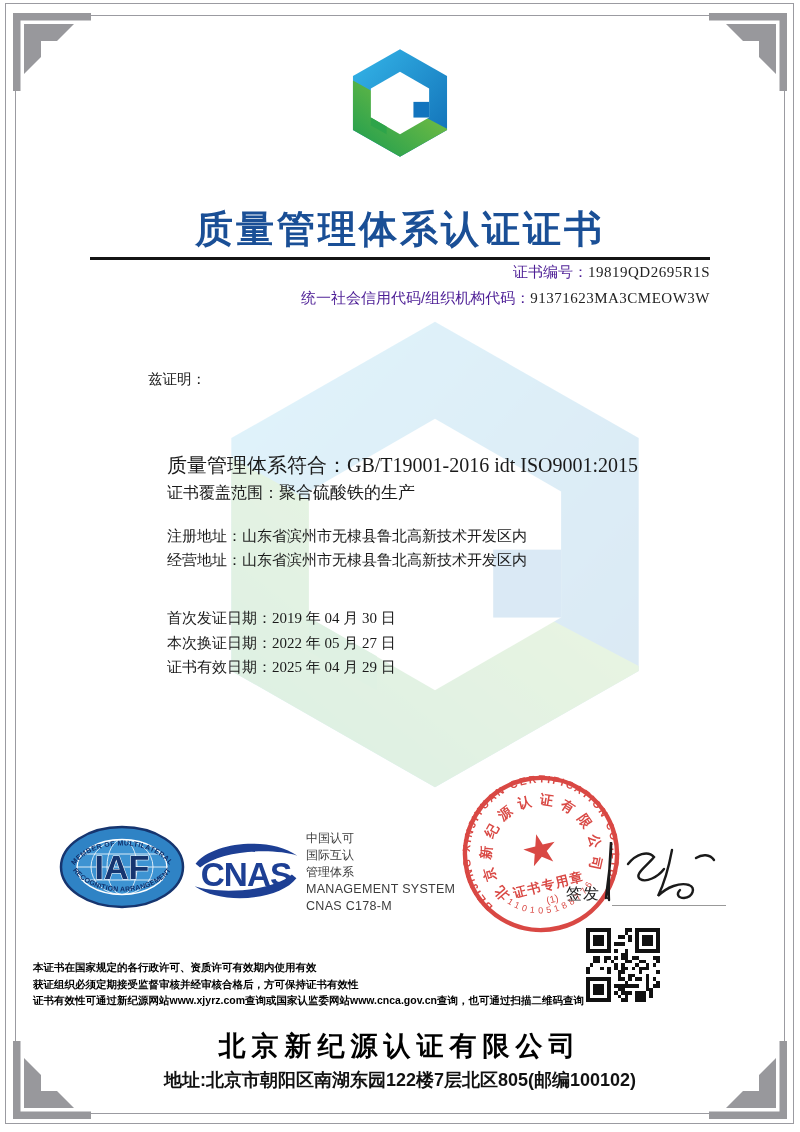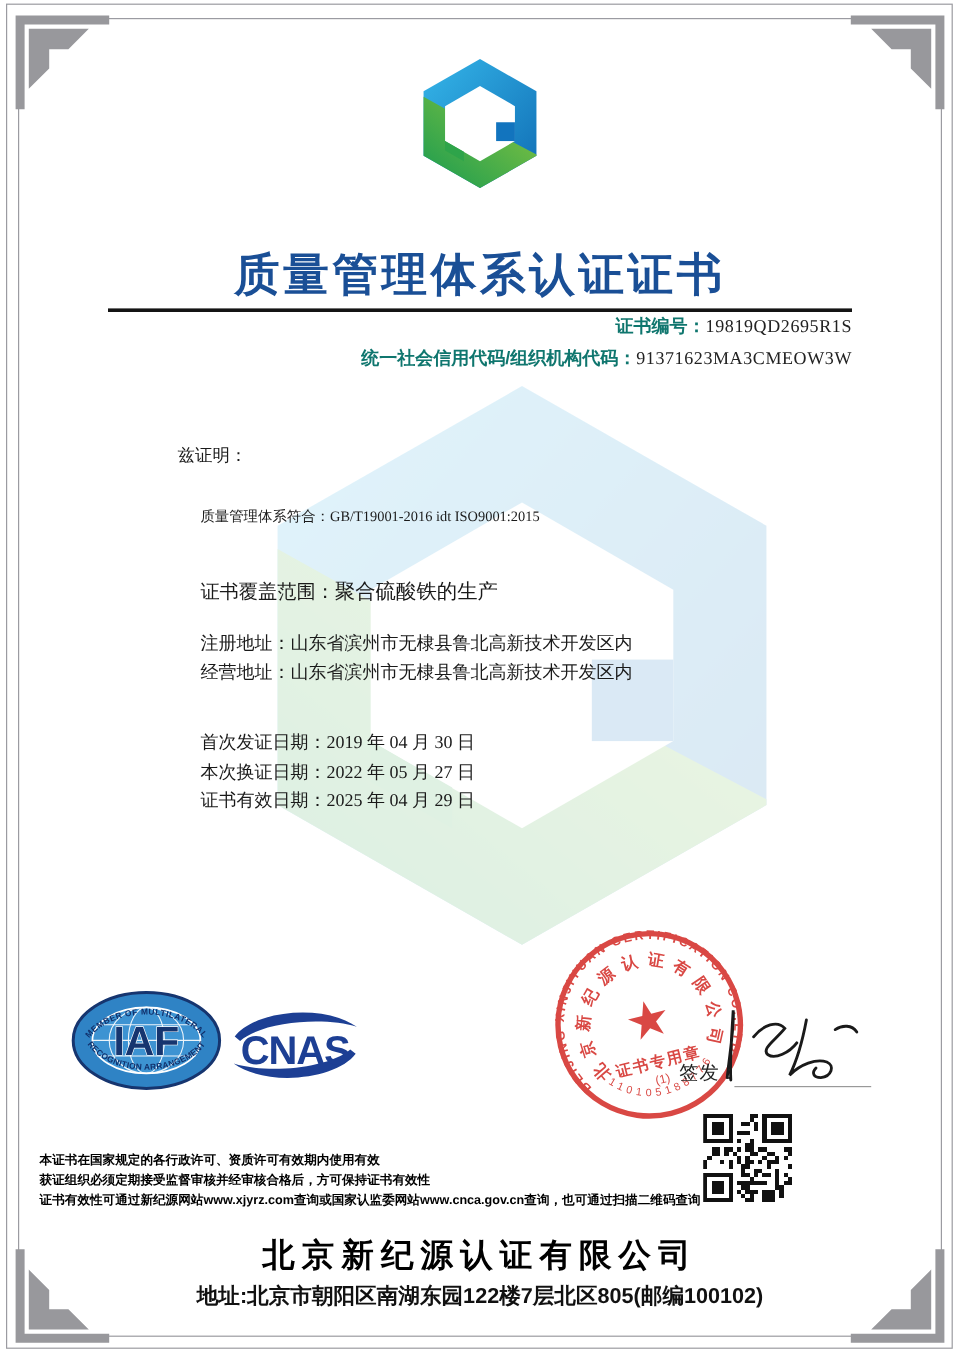--- a/index.html
+++ b/index.html
@@ -15,28 +15,28 @@
   .corner.bl{left:0;bottom:0;transform:rotate(270deg);}
   
   .watermark{position:absolute;left:135px;top:312px;width:600px;height:485px;opacity:.15;z-index:0;}
   .content{position:absolute;inset:0;z-index:1;}
   
   .logo{position:absolute;left:344px;top:46px;width:112px;height:114px;}
   .title{position:absolute;left:0;top:204px;width:100%;text-align:center;
          font-size:38px;font-weight:700;letter-spacing:3px;color:#1a4f96;}
   .title-rule{position:absolute;left:90px;top:257px;width:620px;height:2.5px;background:#141414;}
   .hdr-line{position:absolute;right:90px;white-space:nowrap;font-size:15px;}
-  .hdr-line .lbl{font-weight:700;color:#0f766e;}
+  .hdr-line .lbl{font-weight:400;color:#4c1d95;}
   .hdr-line .val{font-family:"Liberation Serif","DejaVu Serif",serif;color:#222;letter-spacing:.5px;}
   .hdr1{top:263px;} .hdr2{top:289px;}
   
   .serif{font-family:"Liberation Serif","DejaVu Serif",serif;}
   .certify{position:absolute;left:148px;top:370px;font-size:14.5px;}
   .company{position:absolute;left:167px;top:391px;font-size:27px;font-weight:700;letter-spacing:4px;color:#000;}
-  .std-line{position:absolute;left:167px;top:422px;font-size:12px;}
+  .std-line{position:absolute;left:167px;top:452px;font-size:20px;}
   .scope-line{position:absolute;left:167px;top:481px;font-size:16px;}
   .scope-line .val{font-weight:400;font-size:17px;}
   .addr1{position:absolute;left:167px;top:527px;font-size:15px;}
   .addr2{position:absolute;left:167px;top:551px;font-size:15px;}
   .date1{position:absolute;left:167px;top:609px;font-size:15px;}
   .date2{position:absolute;left:167px;top:634px;font-size:15px;}
   .date3{position:absolute;left:167px;top:658px;font-size:15px;}
   
   .iaf-logo{position:absolute;left:58px;top:824px;width:128px;height:86px;}
   .cnas-logo{position:absolute;left:192px;top:842px;width:108px;height:58px;}
@@ -169,20 +169,27 @@
       </text>
       <text x="0" y="12" text-anchor="middle" font-size="34" font-weight="bold" fill="#16356f" stroke="#fff" stroke-width="1" paint-order="stroke">IAF</text>
     </svg>
 
     <svg class="cnas-logo" viewBox="0 0 120 64">
       <path d="M4,24 C22,0 86,-7 117,15 C89,6 32,9 9,28 Z" fill="#1d3f94"></path>
       <path d="M116,40 C98,64 34,71 3,49 C31,58 88,55 111,36 Z" fill="#1d3f94"></path>
       <text x="60" y="49" text-anchor="middle" font-size="37" font-weight="bold" fill="#1d3f94" letter-spacing="-1">CNAS</text>
     </svg>
 
+    <div class="acc-text">
+      <div>中国认可</div>
+      <div>国际互认</div>
+      <div>管理体系</div>
+      <div class="en">MANAGEMENT SYSTEM</div>
+      <div class="en">CNAS C178-M</div>
+    </div>
 
     <svg class="stamp" viewBox="-86 -86 172 172">
       <g transform="rotate(-14)" fill="#d5342f">
         <circle r="76" fill="none" stroke="#d5342f" stroke-width="4.5"></circle>
         <defs>
           <path id="stampRing" d="M -57 42 A 71 71 0 1 1 57 42"></path>
           <path id="stampCn" d="M -42 29 A 50.5 50.5 0 1 1 42 29"></path>
           <path id="stampNum" d="M -46 38 A 60 60 0 0 0 46 38"></path>
         </defs>
         <text font-size="10.5" font-weight="bold" letter-spacing="2">

